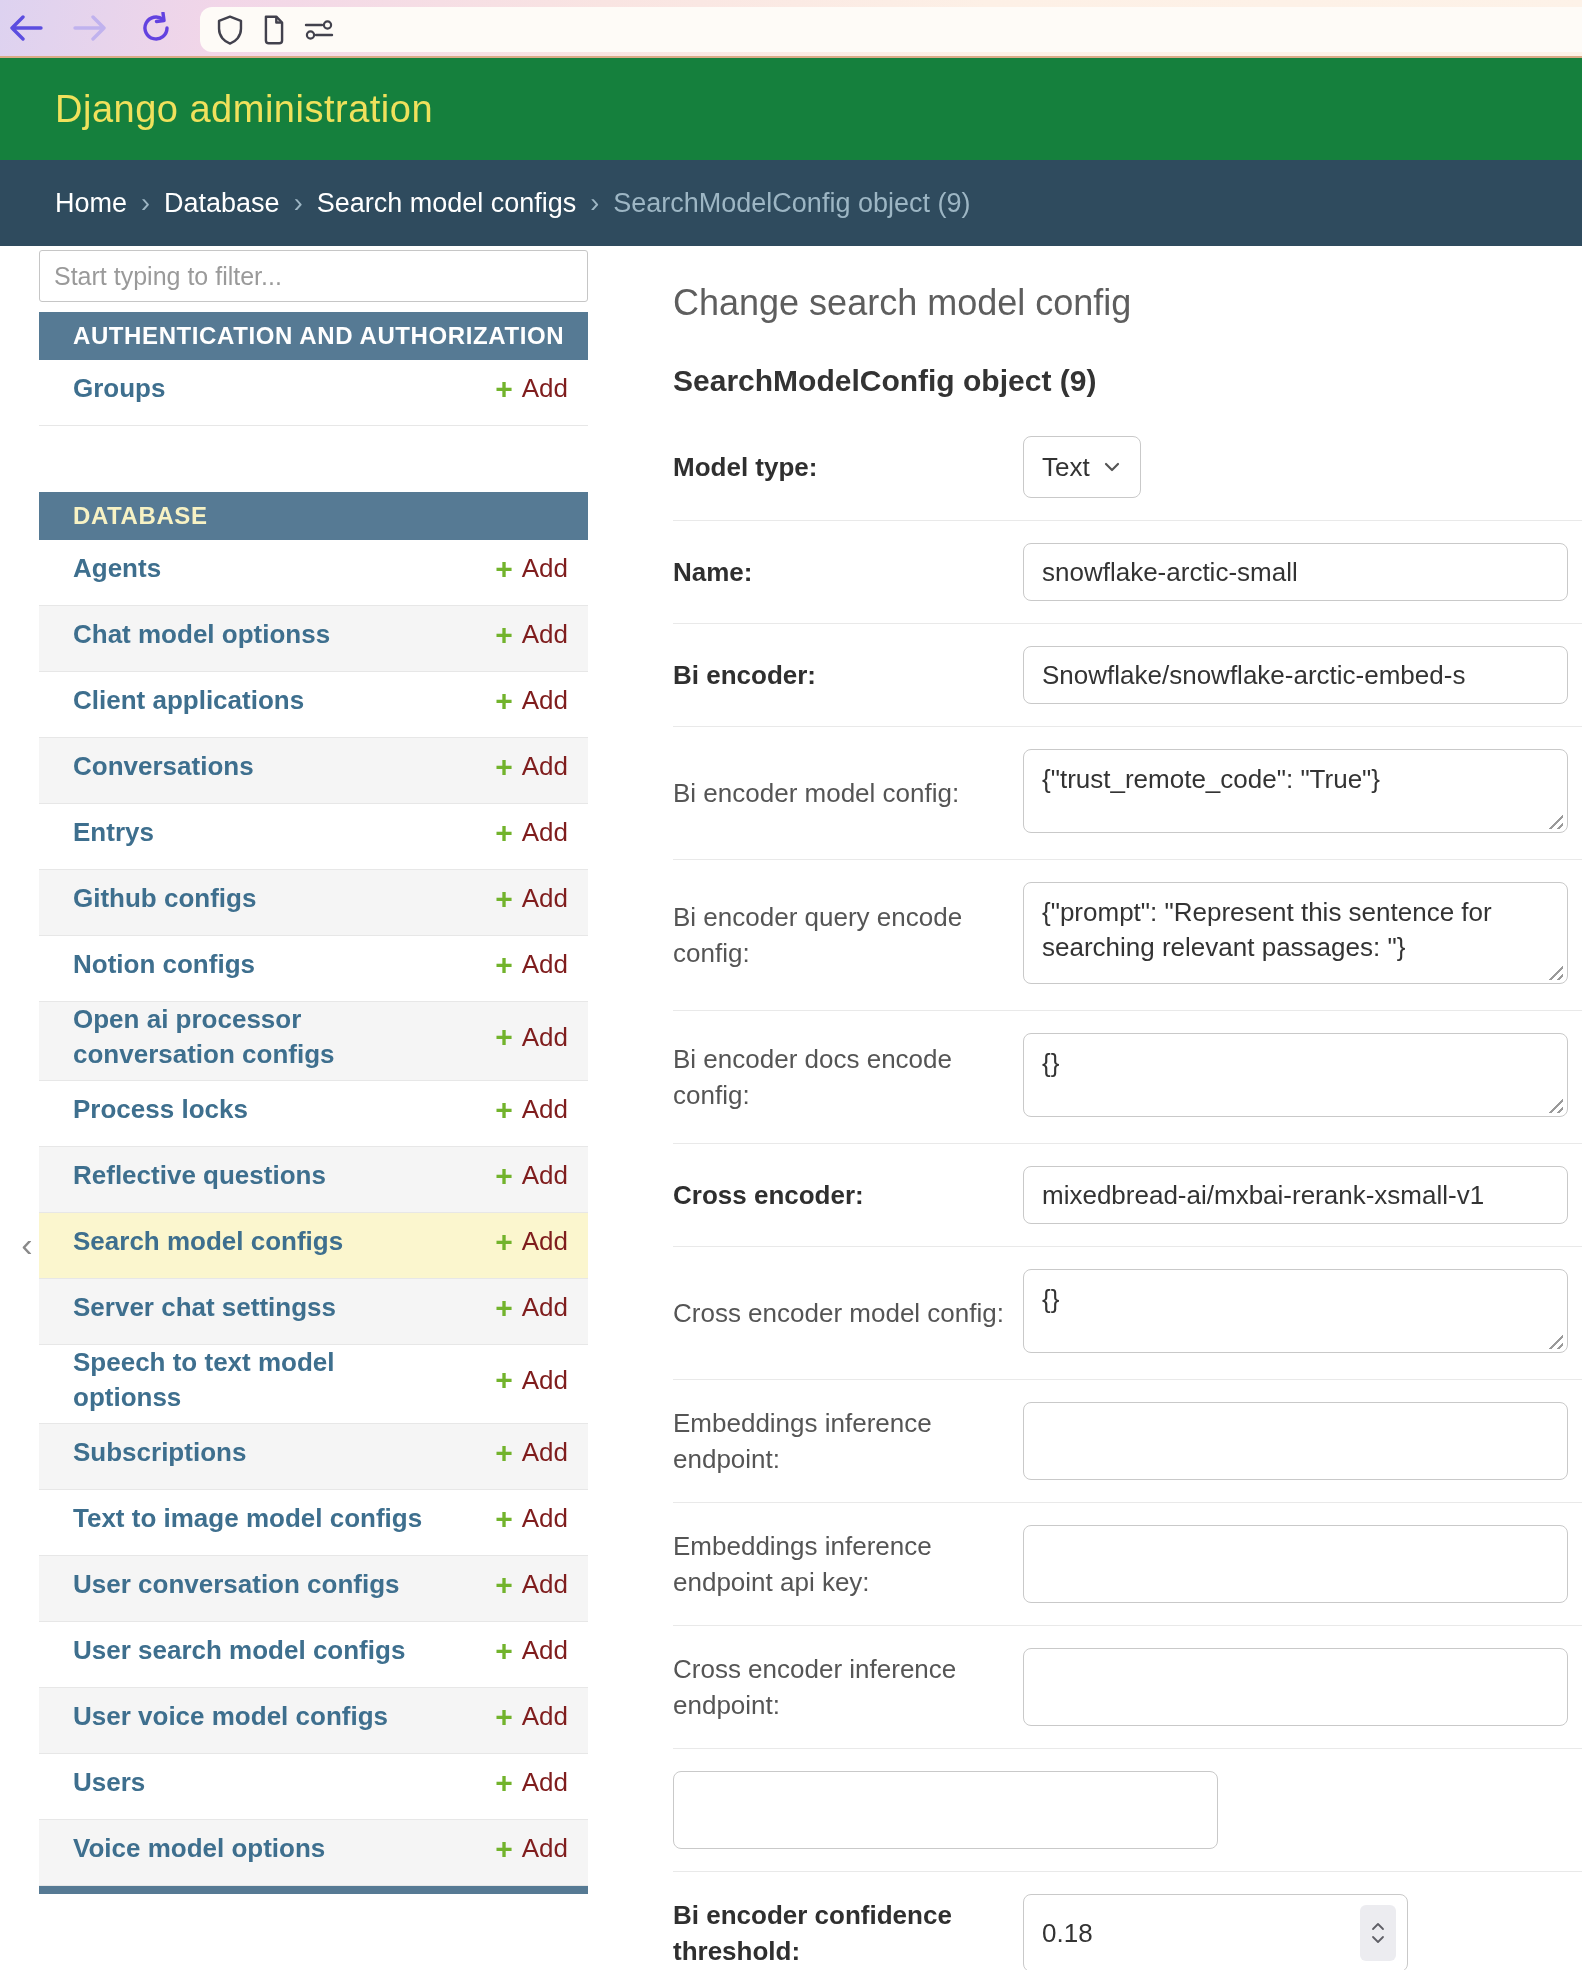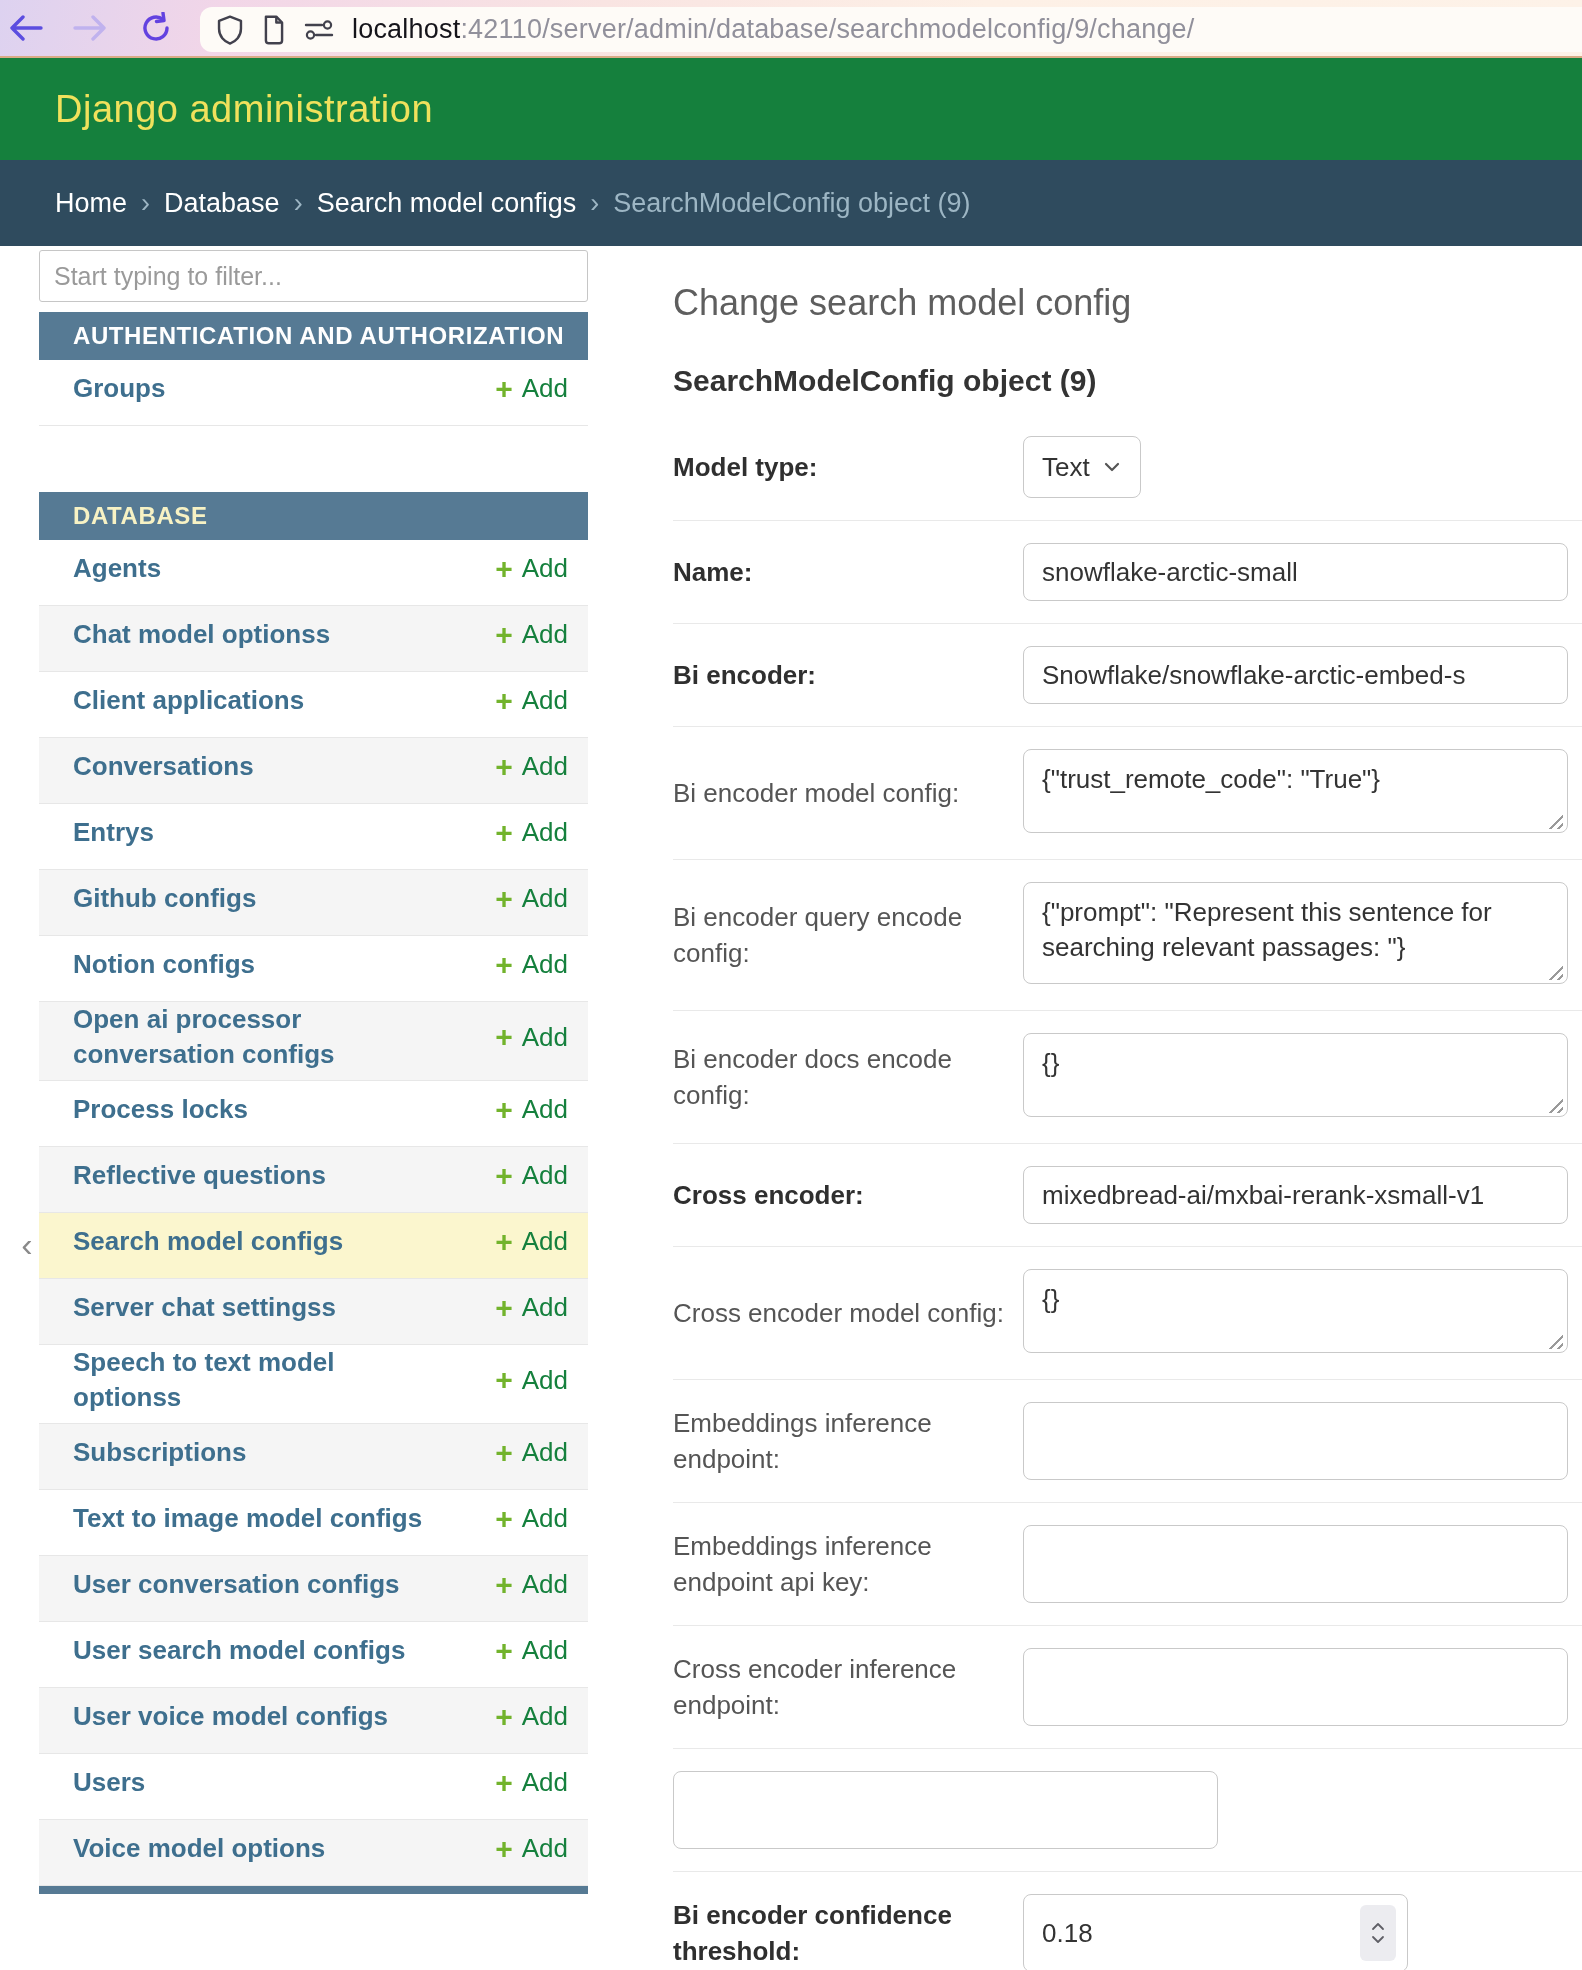--- a/index.html
+++ b/index.html
@@ -40,21 +40,21 @@
   .nav-caption { height:48px; background:#567a94; color:#fff; display:flex; align-items:center;
     padding-left:34px; font-size:24px; font-weight:700; letter-spacing:.6px; text-transform:uppercase; }
   .nav-row { min-height:66px; display:flex; align-items:center; justify-content:space-between;
     padding:0 20px 8px 34px; border-bottom:1px solid #e7e7e7; background:#fff; }
   .nav-row.stripe { background:#f5f5f5; }
   .nav-row.selected { background:#fbf6ce; }
   .nav-link { color:#3e6f8e; font-size:26px; font-weight:700; text-decoration:none; line-height:1.35;
     max-width:370px; cursor:pointer; }
   .nav-add { display:flex; align-items:center; gap:9px; text-decoration:none; cursor:pointer; flex-shrink:0; }
   .nav-add .plus { color:#72b32c; font-size:30px; font-weight:700; line-height:1; }
-  .nav-add .add-text { color:#15803d; font-size:26px; font-weight:400; }
+  .nav-add .add-text { color:#7f1d1d; font-size:26px; font-weight:400; }
   .nav-blank { height:66px; background:#fff; }
   .nav-bottom-strip { height:8px; background:#567a94; }
   .collapse-toggle { position:absolute; left:-23px; top:990px; width:22px; height:40px;
     color:#8a8a8a; font-size:34px; line-height:40px; text-align:center; cursor:pointer; }
 
   
   .main { position:absolute; left:572px; top:0; width:1010px; padding:48px 10px 0 85px; }
   .page-title { color:#5e5e5e; font-size:36px; font-weight:400; }
   .object-title { color:#333; font-size:30px; font-weight:700; margin-top:40px; }
   .form-rows { margin-top:16px; }
@@ -122,21 +122,20 @@
         </svg>
       </span>
       <span class="u-icon" style="margin-left:18px;">
         <svg width="30" height="26" viewBox="0 0 30 26">
           <line x1="2" y1="8" x2="18" y2="8" stroke="#42414d" stroke-width="2.4" stroke-linecap="round"></line>
           <circle cx="23.5" cy="8" r="3.6" stroke="#42414d" stroke-width="2.2" fill="none"></circle>
           <circle cx="6.5" cy="18" r="3.6" stroke="#42414d" stroke-width="2.2" fill="none"></circle>
           <line x1="12" y1="18" x2="28" y2="18" stroke="#42414d" stroke-width="2.4" stroke-linecap="round"></line>
         </svg>
       </span>
-      <span class="url-text"><span class="host">localhost</span><span class="path">:42110/server/admin/database/searchmodelconfig/9/change/</span></span>
     </div>
   </div>
 
   <div class="branding">
     <h1>Django administration</h1>
   </div>
 
   <div class="breadcrumbs" id="breadcrumbs">
       <span class="crumb">Home</span>
       <span class="crumb-sep">›</span>

